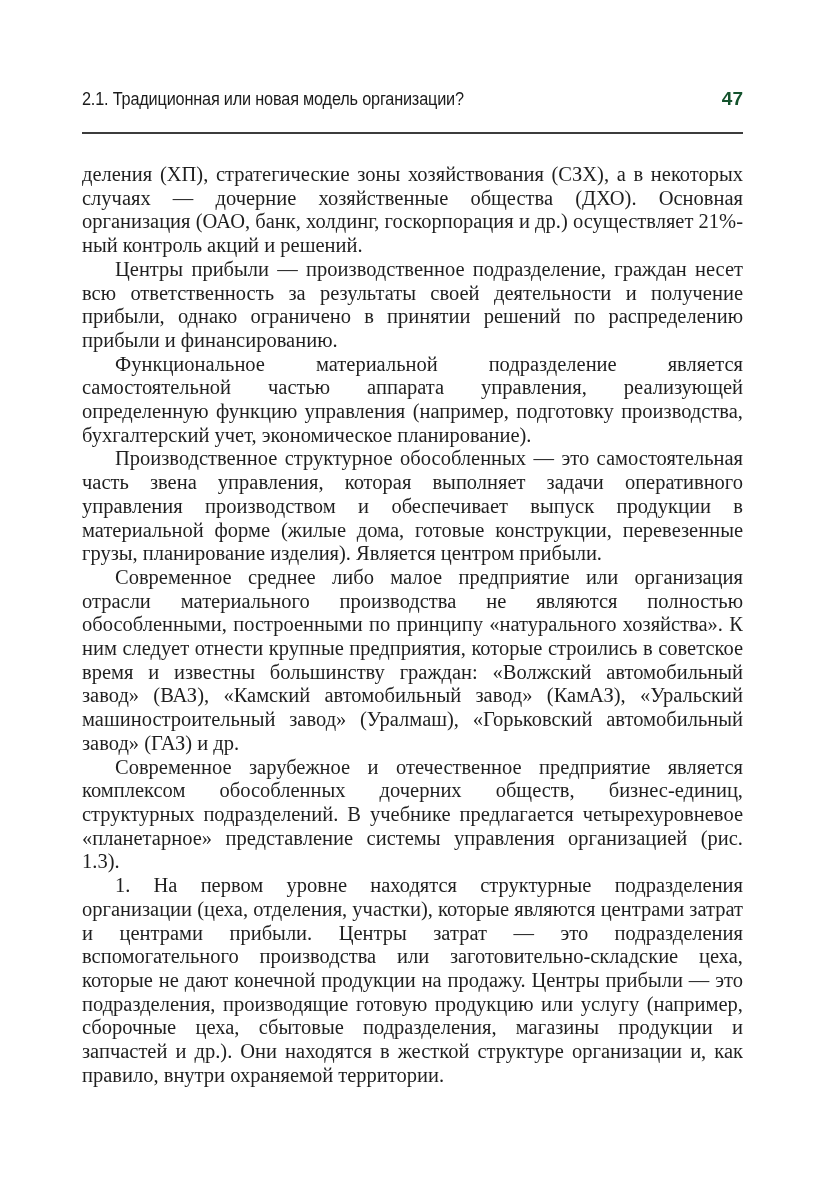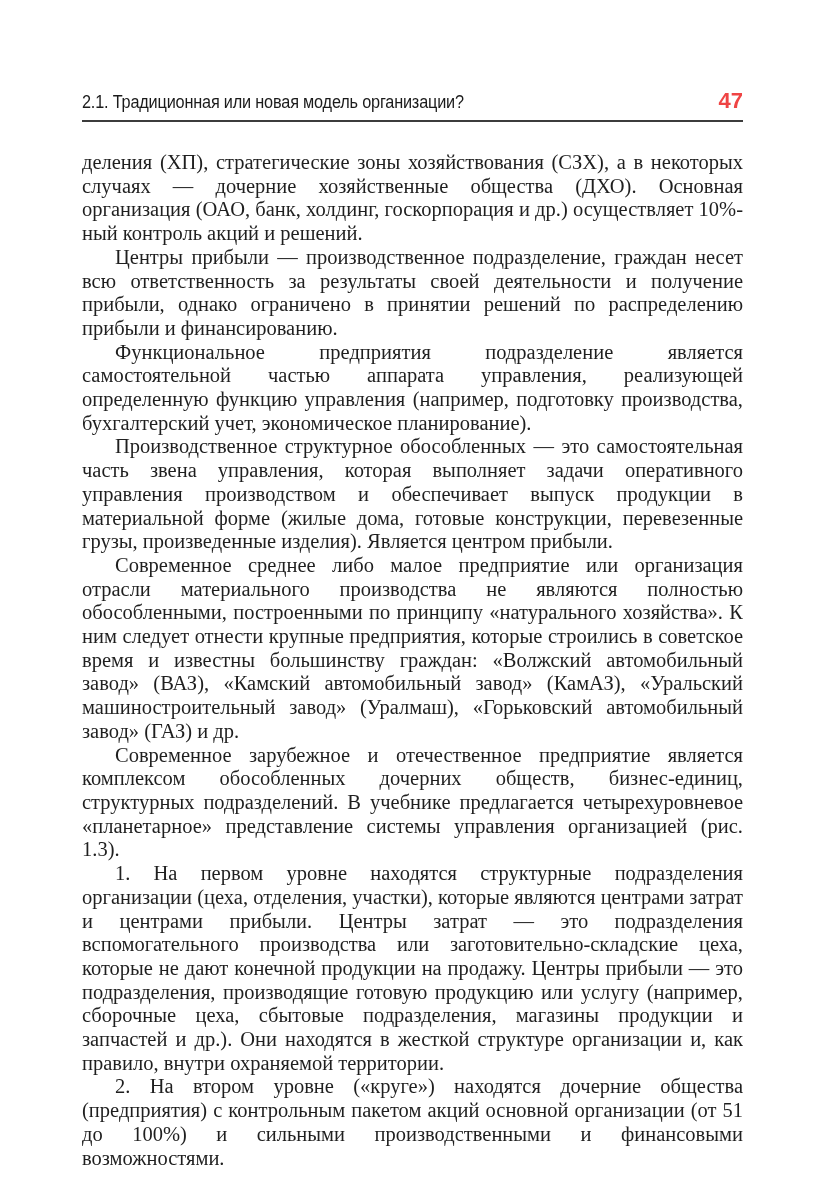--- a/index.html
+++ b/index.html
@@ -13,40 +13,40 @@
     height: 1200px;
     margin: 0 auto;
     background: #ffffff;
     box-sizing: border-box;
     overflow: hidden;
     font-family: "Liberation Serif", "DejaVu Serif", serif;
     color: #1f1f1f;
   }
   .running-header {
     margin: 88px 74px 0 82px;
-    padding-bottom: 6px;
+    padding-bottom: 22px;
     border-bottom: 2px solid #3c3c3c;
     display: flex;
     justify-content: space-between;
     align-items: baseline;
     font-family: "Liberation Sans", "DejaVu Sans", sans-serif;
   }
   .rh-title {
     display: inline-block;
     transform: scaleX(0.93);
     transform-origin: left bottom;
     font-size: 17.5px;
     letter-spacing: -0.2px;
     color: #1b1b1b;
     white-space: nowrap;
   }
   .rh-page {
-    font-size: 22px;
+    font-size: 19px;
     font-weight: bold;
-    color: #ef4444;
+    color: #14532d;
   }
   .body-text {
     margin: 29px 74px 0 82px;
     font-size: 20.5px;
     line-height: 23.7px;
     text-align: justify;
     hyphens: auto;
     -webkit-hyphens: auto;
   }
   .para {
@@ -65,31 +65,30 @@
 
 <div class="page">
 
   <header class="running-header">
     <span class="rh-title">2.1. Традиционная или новая модель организации?</span>
     <span class="rh-page">47</span>
   </header>
 
   <main class="body-text">
 
-    <p class="para no-indent"><span class="lead"></span><span>деления (ХП), стратегические зоны хозяйствования (СЗХ), а в некоторых случаях — дочерние хозяйственные общества (ДХО). Основная организация (ОАО, банк, холдинг, госкорпорация и др.) осуществляет 10%-ный контроль акций и решений.</span></p>
+    <p class="para no-indent"><span class="lead"></span><span>деления (ХП), стратегические зоны хозяйствования (СЗХ), а в некоторых случаях — дочерние хозяйственные общества (ДХО). Основная организация (ОАО, банк, холдинг, госкорпорация и др.) осуществляет 21%-ный контроль акций и решений.</span></p>
 
     <p class="para"><span class="lead">Центры прибыли</span><span> — производственное подразделение, граждан несет всю ответственность за результаты своей деятельности и получение прибыли, однако ограничено в принятии решений по распределению прибыли и финансированию.</span></p>
 
-    <p class="para"><span class="lead">Функциональное предприятия подразделение</span><span> является самостоятельной частью аппарата управления, реализующей определенную функцию управления (например, подготовку производства, бухгалтерский учет, экономическое планирование).</span></p>
+    <p class="para"><span class="lead">Функциональное материальной подразделение</span><span> является самостоятельной частью аппарата управления, реализующей определенную функцию управления (например, подготовку производства, бухгалтерский учет, экономическое планирование).</span></p>
 
-    <p class="para"><span class="lead">Производственное структурное обособленных</span><span> — это самостоятельная часть звена управления, которая выполняет задачи оперативного управления производством и обеспечивает выпуск продукции в материальной форме (жилые дома, готовые конструкции, перевезенные грузы, произведенные изделия). Является центром прибыли.</span></p>
+    <p class="para"><span class="lead">Производственное структурное обособленных</span><span> — это самостоятельная часть звена управления, которая выполняет задачи оперативного управления производством и обеспечивает выпуск продукции в материальной форме (жилые дома, готовые конструкции, перевезенные грузы, планирование изделия). Является центром прибыли.</span></p>
 
     <p class="para"><span class="lead"></span><span>Современное среднее либо малое предприятие или организация отрасли материального производства не являются полностью обособленными, построенными по принципу «натурального хозяйства». К ним следует отнести крупные предприятия, которые строились в советское время и известны большинству граждан: «Волжский автомобильный завод» (ВАЗ), «Камский автомобильный завод» (КамАЗ), «Уральский машиностроительный завод» (Уралмаш), «Горьковский автомобильный завод» (ГАЗ) и др.</span></p>
 
     <p class="para"><span class="lead"></span><span>Современное зарубежное и отечественное предприятие является комплексом обособленных дочерних обществ, бизнес-единиц, структурных подразделений. В учебнике предлагается четырехуровневое «планетарное» представление системы управления организацией (рис. 1.3).</span></p>
 
     <p class="para"><span class="lead"></span><span>1. На первом уровне находятся структурные подразделения организации (цеха, отделения, участки), которые являются центрами затрат и центрами прибыли. Центры затрат — это подразделения вспомогательного производства или заготовительно-складские цеха, которые не дают конечной продукции на продажу. Центры прибыли — это подразделения, производящие готовую продукцию или услугу (например, сборочные цеха, сбытовые подразделения, магазины продукции и запчастей и др.). Они находятся в жесткой структуре организации и, как правило, внутри охраняемой территории.</span></p>
 
-    <p class="para"><span class="lead"></span><span>2. На втором уровне («круге») находятся дочерние общества (предприятия) с контрольным пакетом акций основной организации (от 51 до 100%) и сильными производственными и финансовыми возможностями.</span></p>
 
   </main>
 
 </div>
 
 </body></html>

